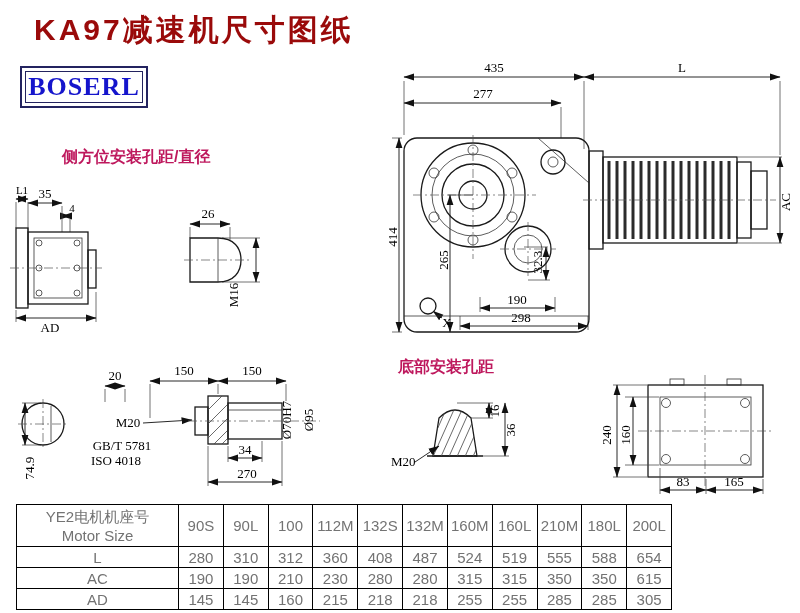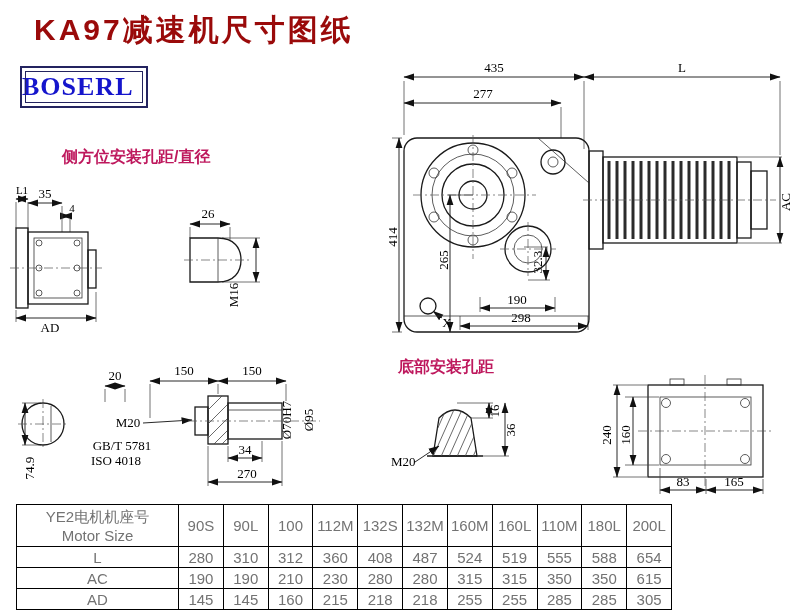--- a/index.html
+++ b/index.html
@@ -3,21 +3,21 @@
 <meta charset="utf-8">
 <style>
   *{margin:0;padding:0;box-sizing:border-box}
   html,body{background:#fff}
   .sheet{position:relative;width:800px;height:613px;background:#fff;overflow:hidden;
          font-family:"Liberation Sans",sans-serif;color:#000}
   .title{position:absolute;left:34px;top:10px;font-size:30px;font-weight:700;
          color:#9a0a0a;letter-spacing:3px;white-space:nowrap}
   .logo{position:absolute;left:20px;top:66px;width:128px;height:42px;
         border:2px solid #23235f;outline:1px solid #23235f;outline-offset:-6px;
-        display:flex;align-items:center;justify-content:flex-start;background:#fff}
+        display:flex;align-items:center;justify-content:center;background:#fff}
   .logo span{font-family:"Liberation Serif",serif;font-weight:700;font-size:26px;
         color:#1515cc;letter-spacing:1px}
   .red-label{position:absolute;color:#be185d;font-weight:700;font-size:16px;white-space:nowrap}
   svg.dwg{position:absolute;overflow:visible}
   .ln{stroke:#1a1a1a;stroke-width:1.3;fill:none}
   .thin{stroke:#333;stroke-width:.8;fill:none}
   .tk{stroke:#444;stroke-width:.75;fill:none}
   .dml{stroke:#111;stroke-width:.9;fill:none}
   .cl{stroke:#555;stroke-width:.7;stroke-dasharray:9 3 2 3;fill:none}
   .fin{stroke:#2b2b2b;stroke-width:3;fill:none}
@@ -338,21 +338,21 @@
         <div>Motor Size</div>
       </th>
       <th>90S</th>
       <th>90L</th>
       <th>100</th>
       <th>112M</th>
       <th>132S</th>
       <th>132M</th>
       <th>160M</th>
       <th>160L</th>
-      <th>110M</th>
+      <th>210M</th>
       <th>180L</th>
       <th>200L</th>
     </tr>
     <tr>
       <td>L</td>
       <td>280</td>
       <td>310</td>
       <td>312</td>
       <td>360</td>
       <td>408</td>

